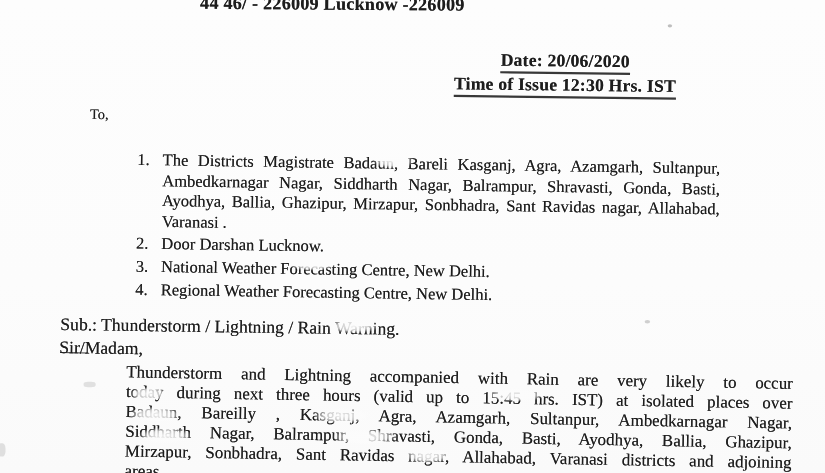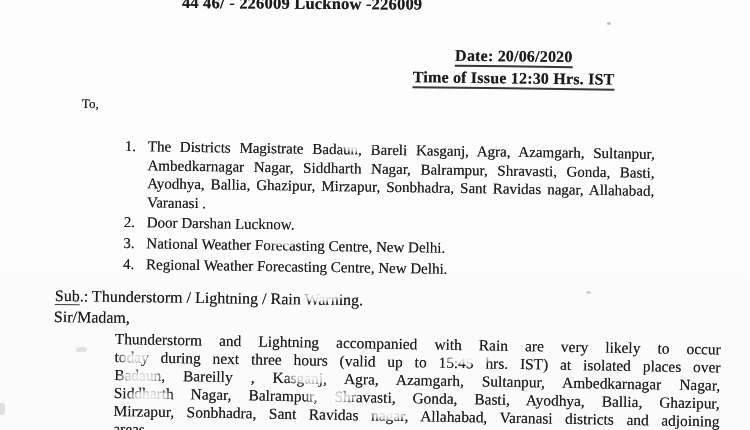--- a/index.html
+++ b/index.html
@@ -26,21 +26,21 @@
   }
   
   .date-block{
     left:398px;top:46px;width:232px;
     text-align:center;
     transform:rotate(0.7deg);
     font-size:16px;
   }
   .date-block .line{height:22px;}
   .u{border-bottom:2px solid rgba(28,28,28,0.88);padding-bottom:1px;}
-  .u-thin{border-bottom:1.6px solid rgba(28,28,28,0.85);padding-bottom:0;}
+  .u-thin{border-bottom:1.6px solid rgba(28,28,28,0.85);padding-bottom:16px;}
   .to-label{left:82px;top:96px;font-size:13px;transform:rotate(0.6deg);}
   
   .reci-list{left:125px;top:137px;width:530px;transform:rotate(0.85deg);font-size:15px;}
   .row{display:flex;}
   .row + .row{margin-top:1.4px;}
   .num{width:23px;flex:0 0 23px;line-height:18.6px;}
   .content{flex:1 1 auto;line-height:18.6px;}
   .row-single .num,.row-single .content{line-height:19.5px;}
   .jline{text-align:justify;text-align-last:justify;}
   

